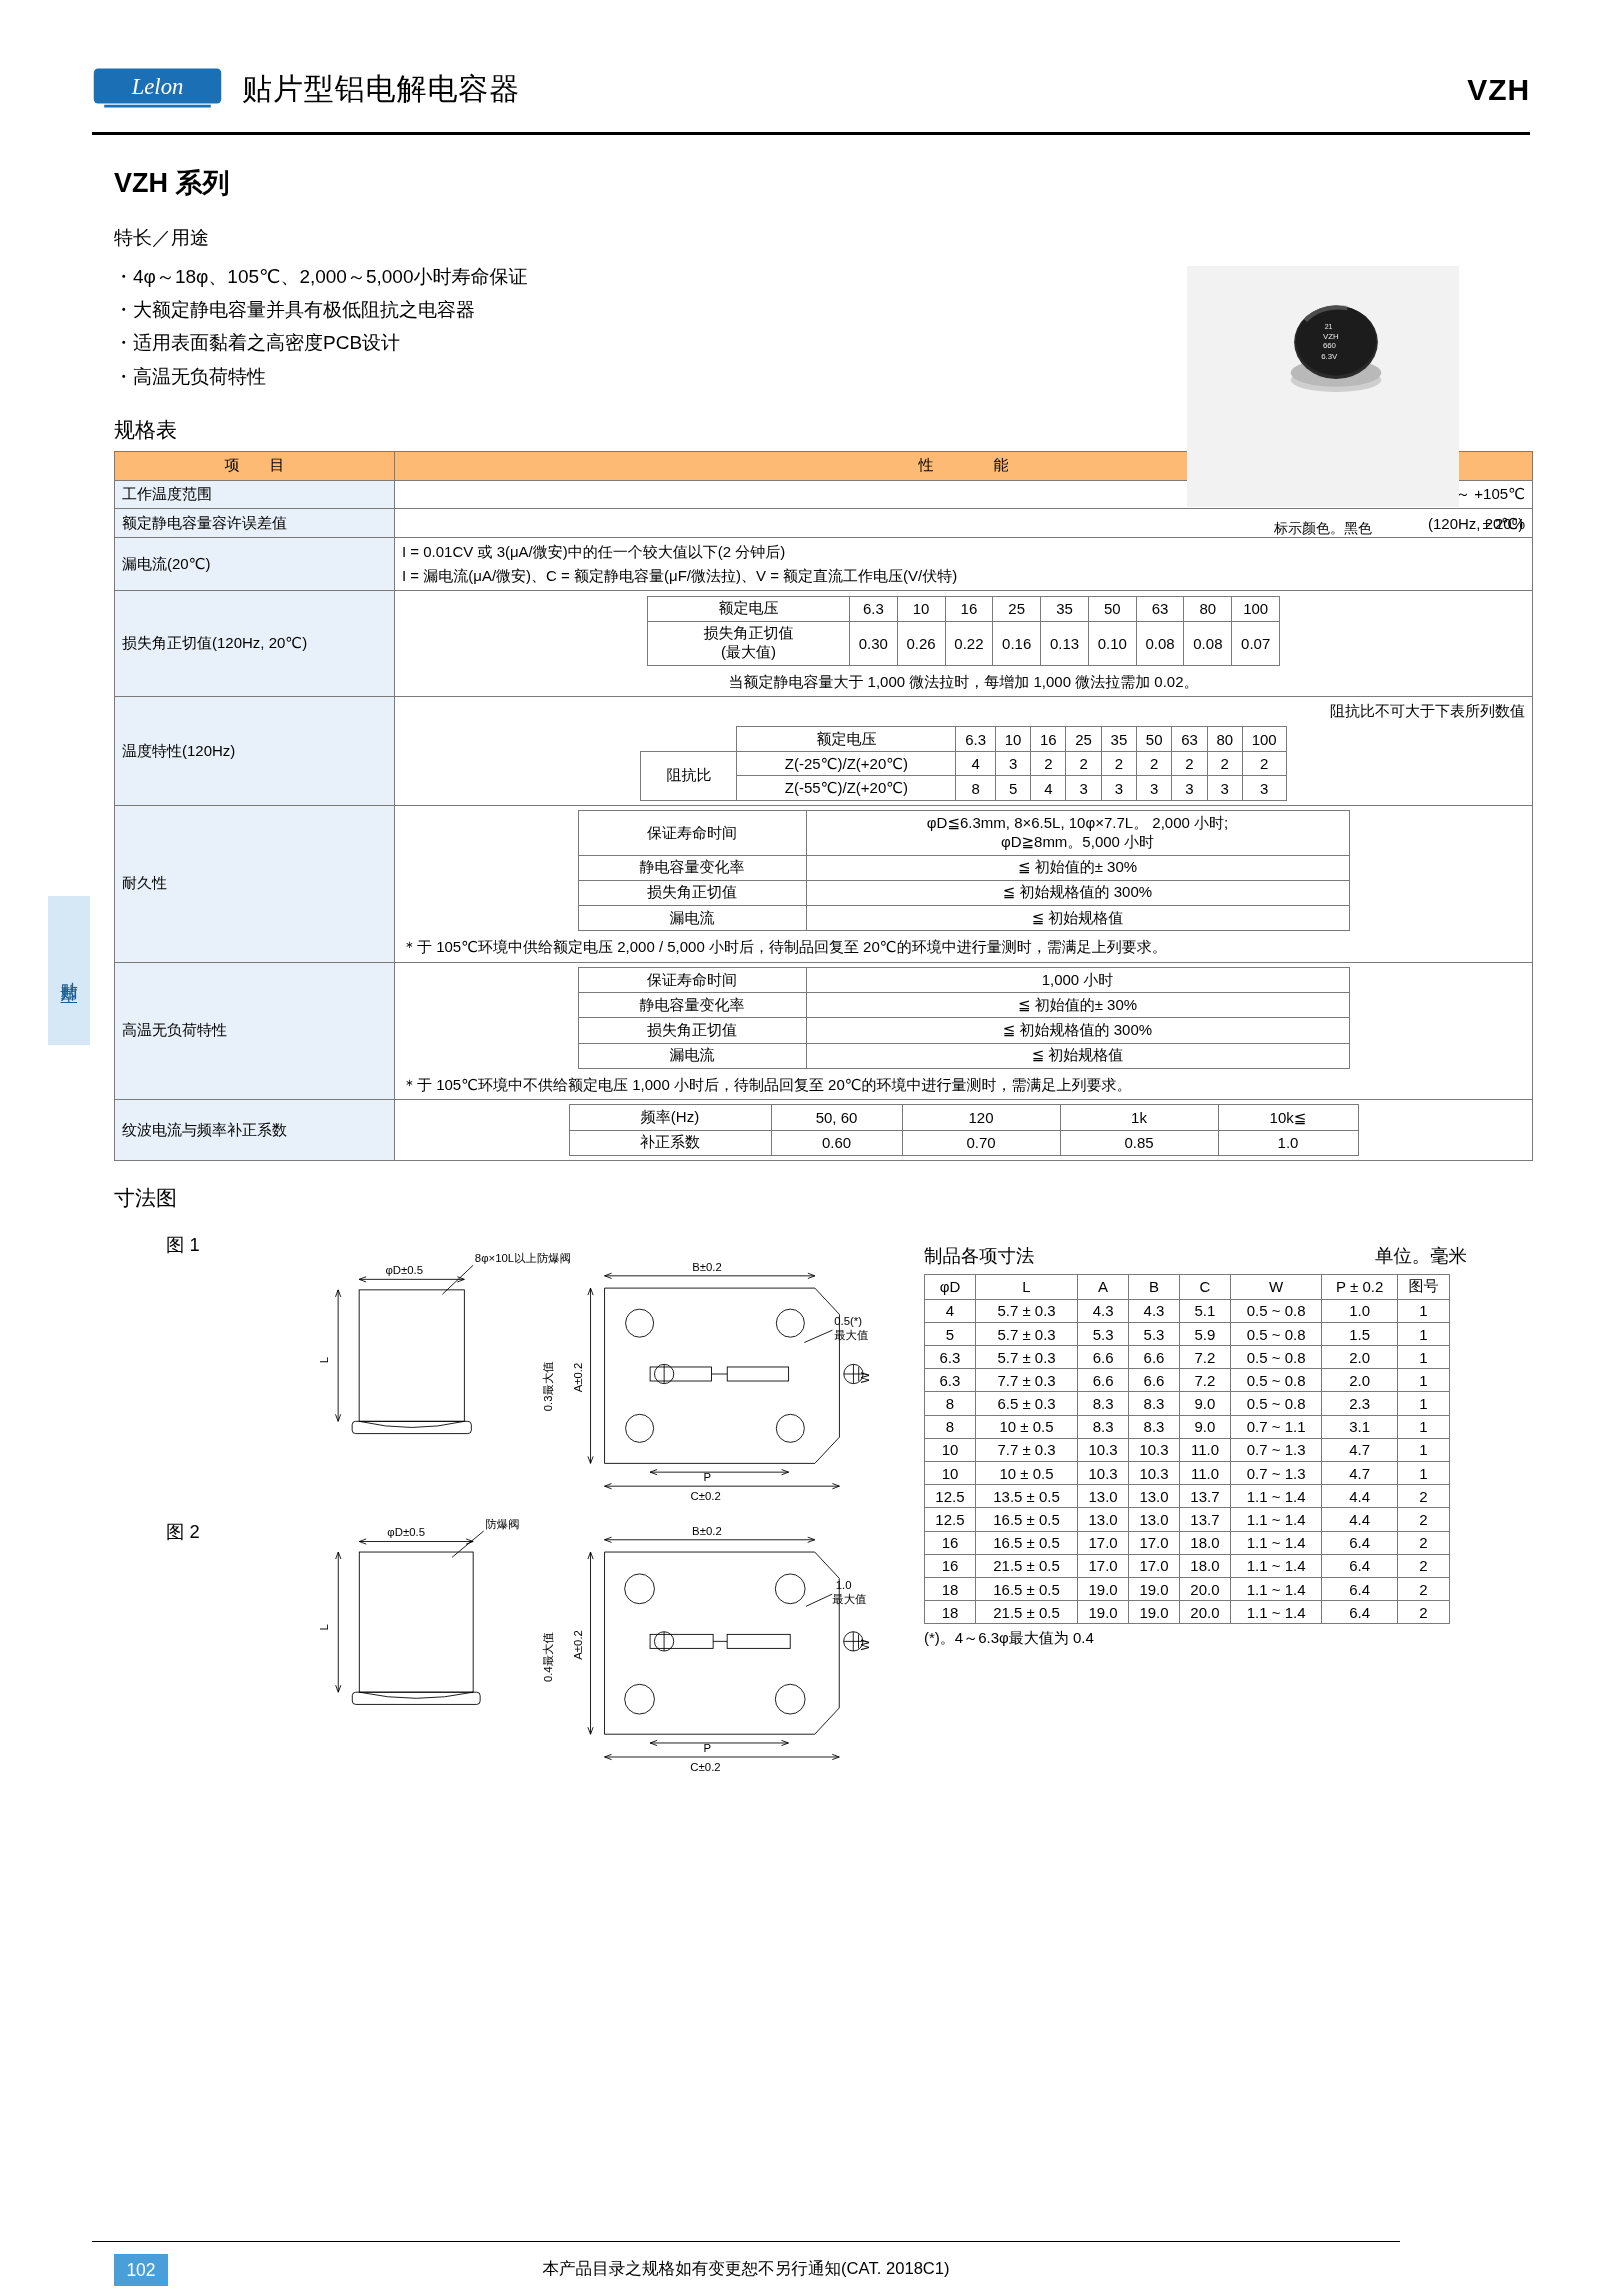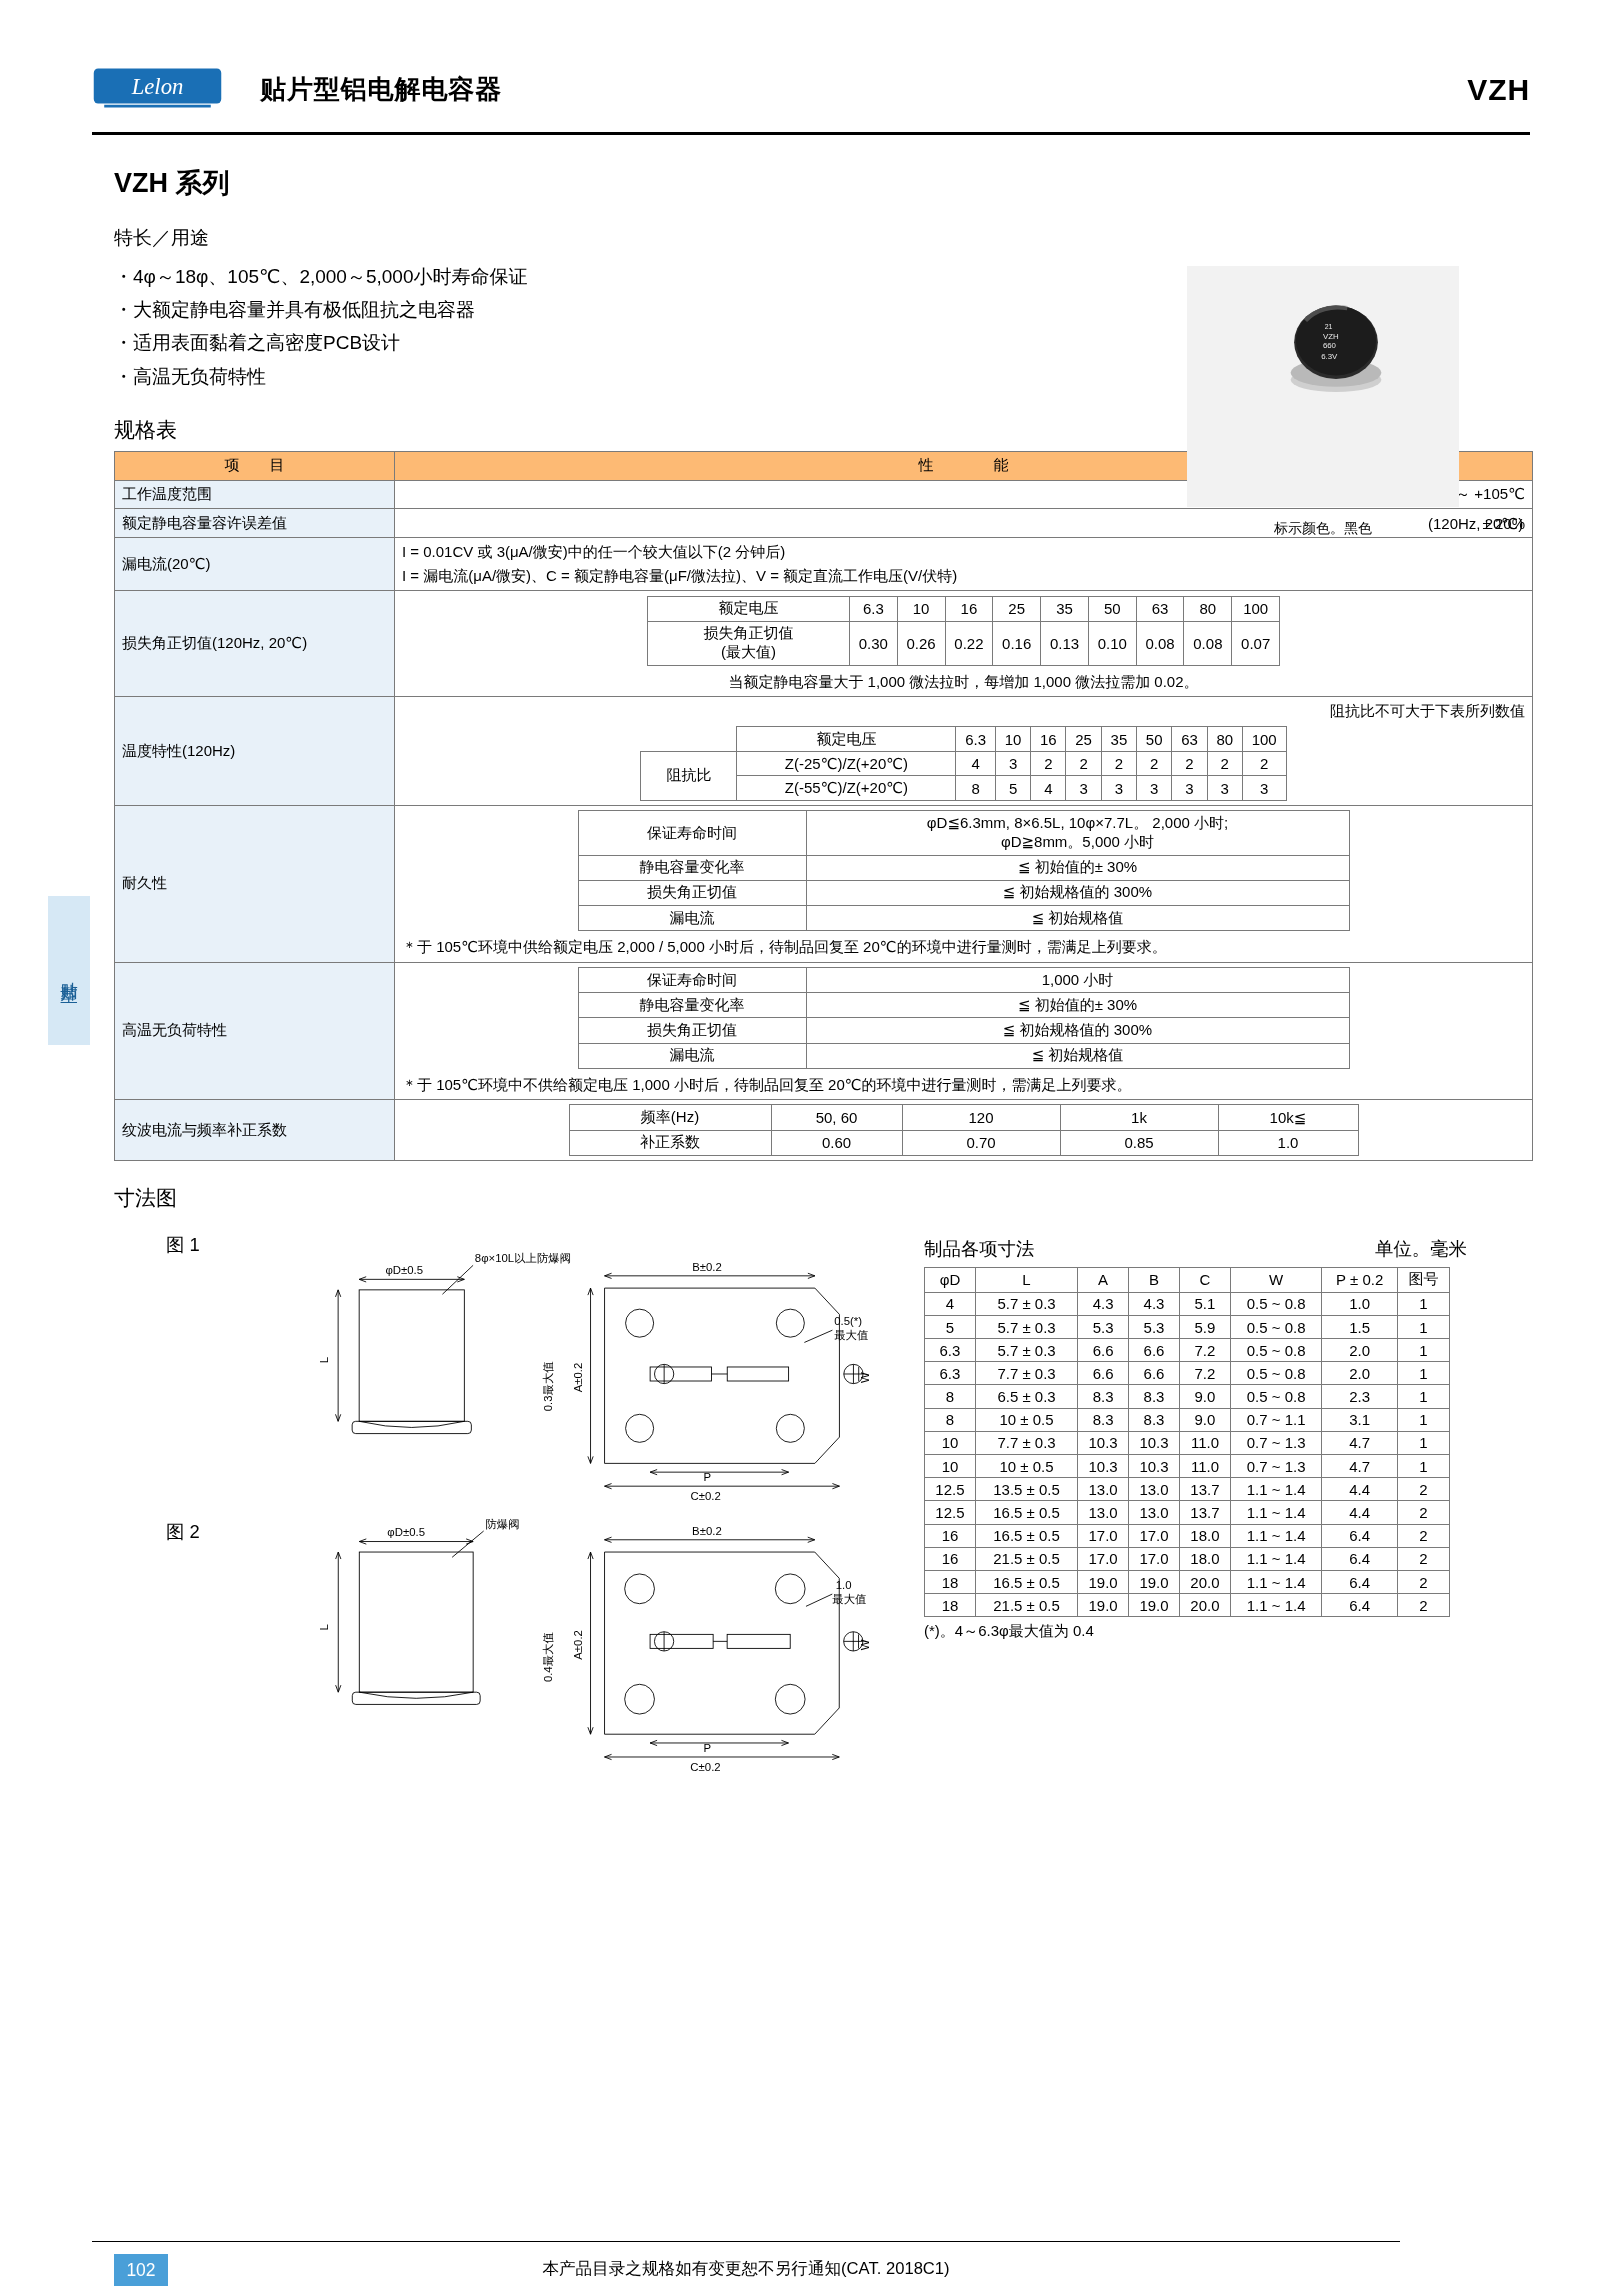--- a/index.html
+++ b/index.html
@@ -21,23 +21,23 @@
     height: 77px;
     display: flex;
     align-items: center;
   }
   .logo-box {
     width: 131px; height: 49px;
     display: flex; align-items: center; justify-content: center;
   }
   .logo-svg { display:block; }
   .header-title {
-    font-size: 26px;
-    font-weight: bold;
-    margin-left: 37px;
+    font-size: 30px;
+    font-weight: normal;
+    margin-left: 19px;
     letter-spacing: 0.9px;
   }
   .header-series {
     margin-left: auto;
     font-size: 30px;
     font-weight: bold;
     letter-spacing: 0.9px;
   }
   .header-rule {
     margin: 3.5px 92px 0 92px;
@@ -124,21 +124,21 @@
   
   .dims { position: relative; margin-top: 16px; }
   .fig-label { font-size: 18.4px; }
 
   .drawwrap { position: absolute; }
   svg.draw { display:block; }
 
   
   .dimtable-wrap {
     position: absolute;
-    left: 924px; top: 8px;
+    left: 924px; top: 15px;
     width: 543px;
   }
   .dimtable-head {
     display:flex; justify-content: space-between;
     font-size: 18.4px;
     margin-bottom: 5.3px;
   }
   table.dimt {
     border-collapse: collapse;
     font-size: 15px;

